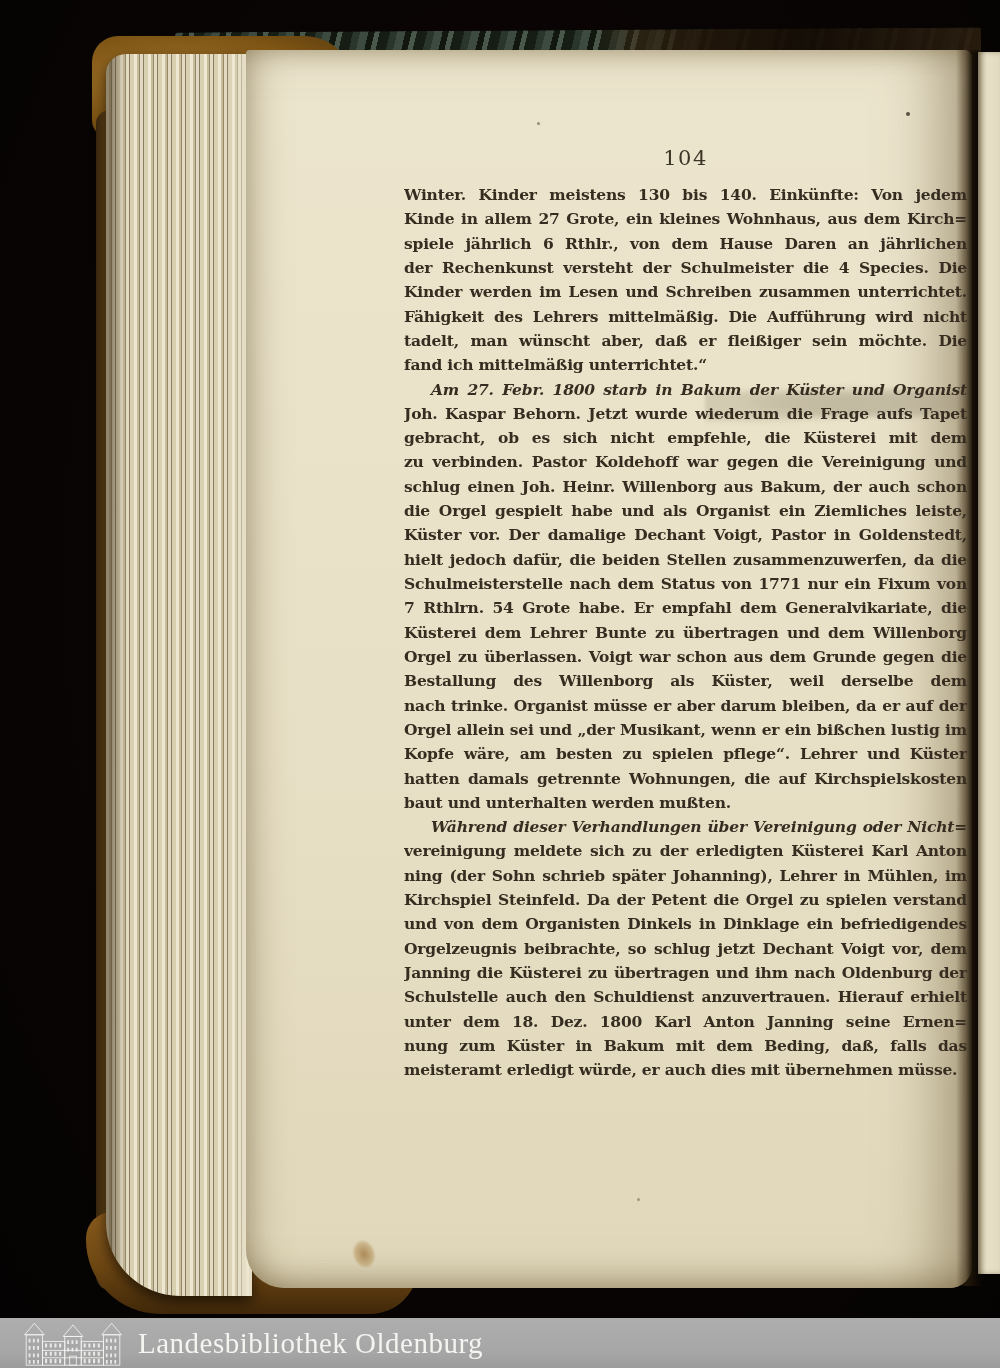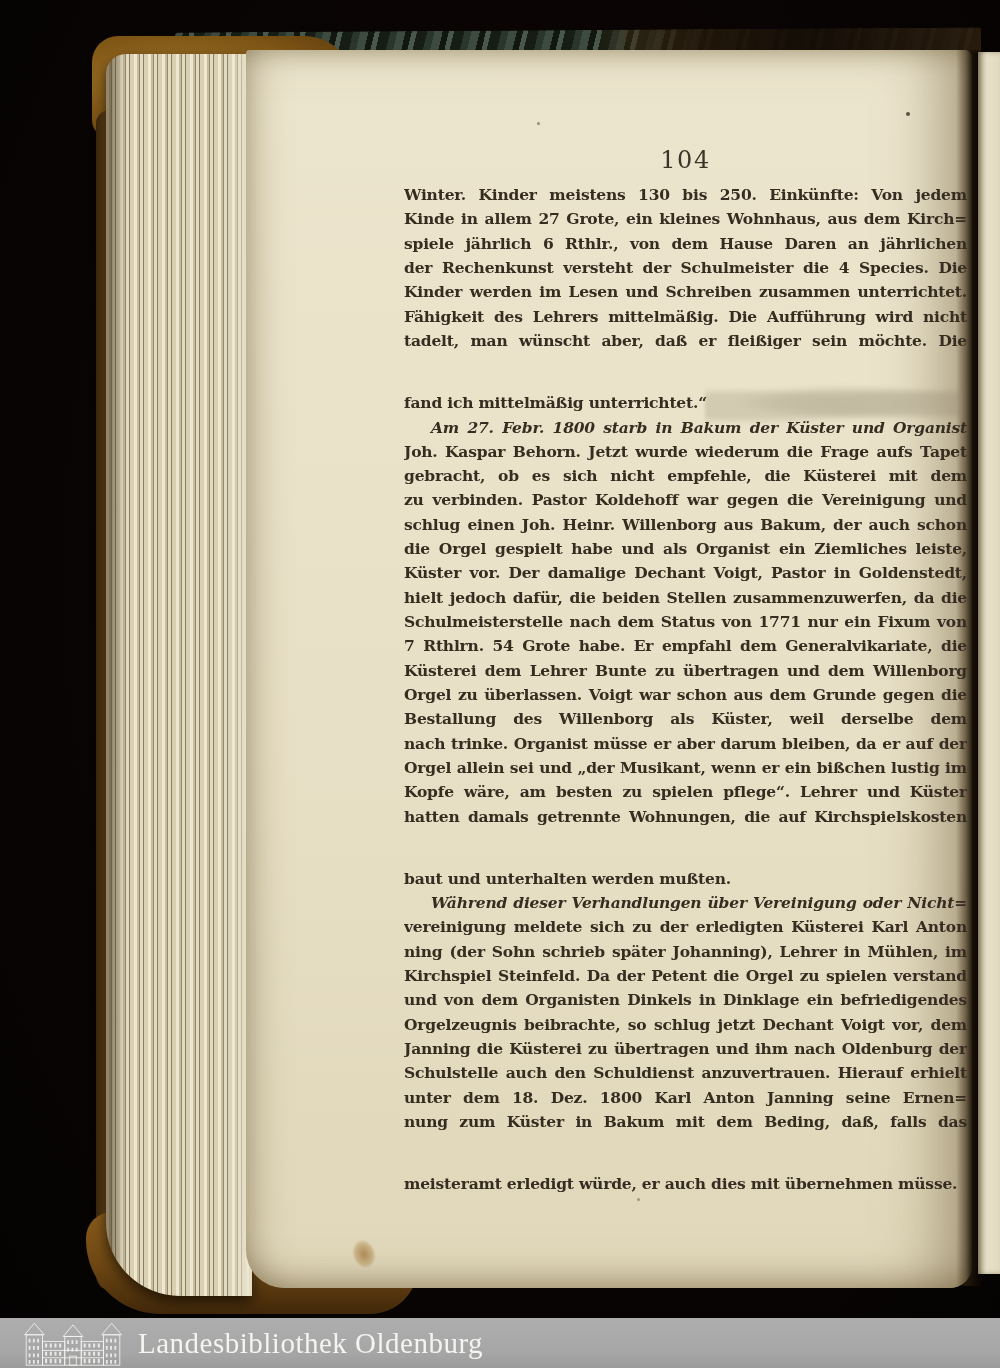--- a/index.html
+++ b/index.html
@@ -46,27 +46,27 @@
       radial-gradient(ellipse at 15% 55%, rgba(150,140,115,.55) 0 35%, rgba(150,140,115,0) 60%),
       radial-gradient(ellipse at 55% 45%, rgba(145,135,112,.5) 0 30%, rgba(145,135,112,0) 58%),
       radial-gradient(ellipse at 88% 50%, rgba(140,130,108,.6) 0 32%, rgba(140,130,108,0) 60%);}
   .speck{border-radius:50%;background:#5c5140;}
   .speck.s1{left:906px;top:112px;width:4px;height:4px;}
   .speck.s2{left:537px;top:122px;width:3px;height:3px;opacity:.6;}
   .speck.s3{left:637px;top:1198px;width:3px;height:3px;opacity:.5;}
 
   
   .page-number{left:404px;top:146px;width:563px;height:26px;text-align:center;
-    font-size:24px;letter-spacing:1.5px;color:#3d3428;}
+    font-size:21px;letter-spacing:1.5px;color:#3d3428;}
   .text-block{left:404px;top:183px;width:563px;color:var(--ink);
     font-weight:700;font-size:15.5px;letter-spacing:-0.2px;}
   .text-block .para{position:static;margin:0;}
   .text-block .line{position:static;height:24.32px;line-height:24.32px;overflow:hidden;
     text-align:justify;text-align-last:justify;}
-  .text-block .line:last-child{text-align-last:auto;margin-top:38px;}
+  .text-block .line:last-child{text-align-last:auto;}
   .text-block .para.indent .line:first-child{text-indent:27px;font-style:italic;}
 
   
   .footer-bar{left:0;top:1318px;width:1000px;height:50px;display:flex;align-items:center;
     background:linear-gradient(180deg,#aeaeae 0%, var(--footer-bar) 70%, #9b9b9b 100%);}
   .footer-bar .logo{position:static;margin-left:23px;flex:0 0 auto;}
   .footer-text{position:static;margin-left:15px;font-family:"Liberation Serif", serif;
     font-size:29px;color:var(--footer-text);letter-spacing:.5px;}
 </style>
 </head>
@@ -86,21 +86,21 @@
 
   <div class="stain-a"></div>
   <div class="smudge"></div>
   <div class="speck s1"></div>
   <div class="speck s2"></div>
   <div class="speck s3"></div>
 
   <div class="page-number">104</div>
   <div class="text-block" id="text-block">
       <div class="para">
-        <div class="line">Winter. Kinder meistens 130 bis 250. Einkünfte: Von jedem</div>
+        <div class="line">Winter. Kinder meistens 130 bis 140. Einkünfte: Von jedem</div>
         <div class="line">Kinde in allem 27 Grote, ein kleines Wohnhaus, aus dem Kirch=</div>
         <div class="line">spiele jährlich 6 Rthlr., von dem Hause Daren an jährlichen Zinsen</div>
         <div class="line">der Rechenkunst versteht der Schulmeister die 4 Species. Die</div>
         <div class="line">Kinder werden im Lesen und Schreiben zusammen unterrichtet.</div>
         <div class="line">Fähigkeit des Lehrers mittelmäßig. Die Aufführung wird nicht ge=</div>
         <div class="line">tadelt, man wünscht aber, daß er fleißiger sein möchte. Die Kinder</div>
         <div class="line">fand ich mittelmäßig unterrichtet.“</div>
       </div>
       <div class="para indent">
         <div class="line">Am 27. Febr. 1800 starb in Bakum der Küster und Organist</div>

